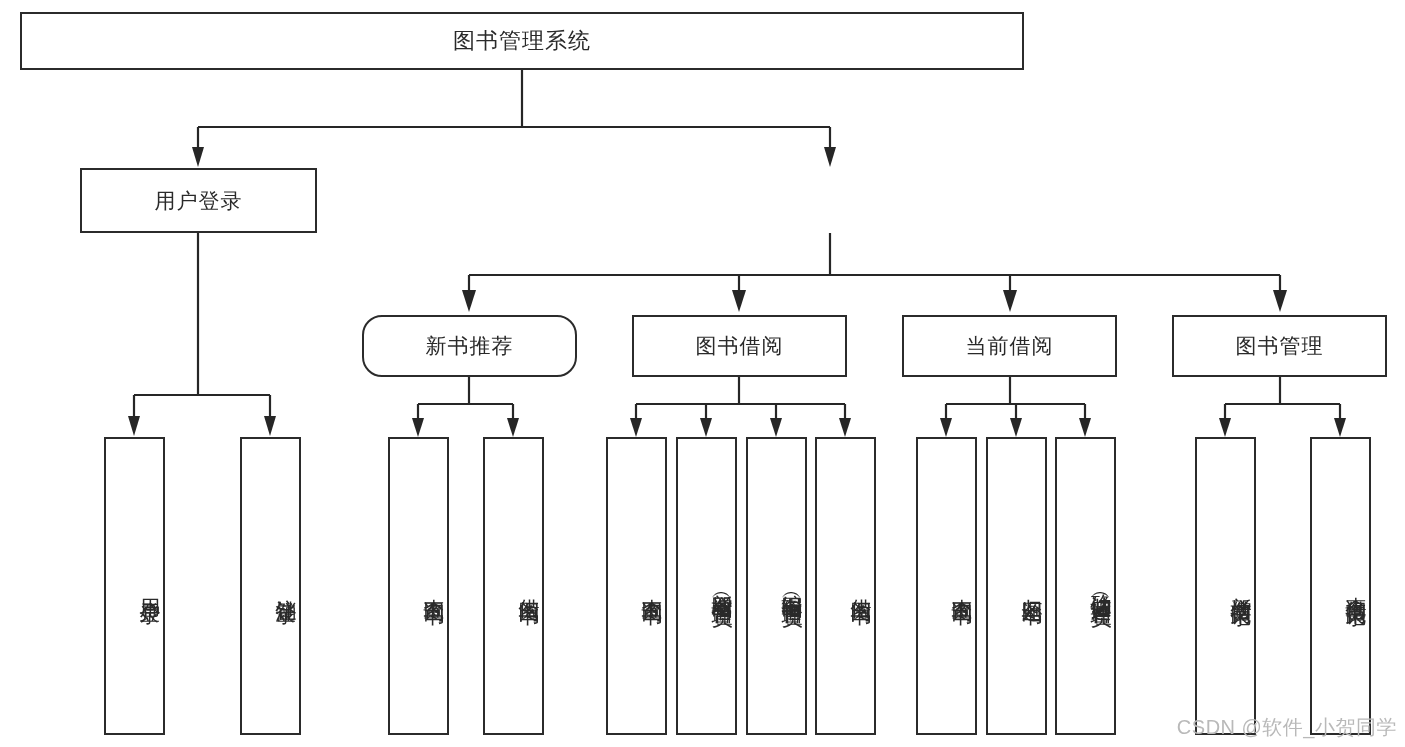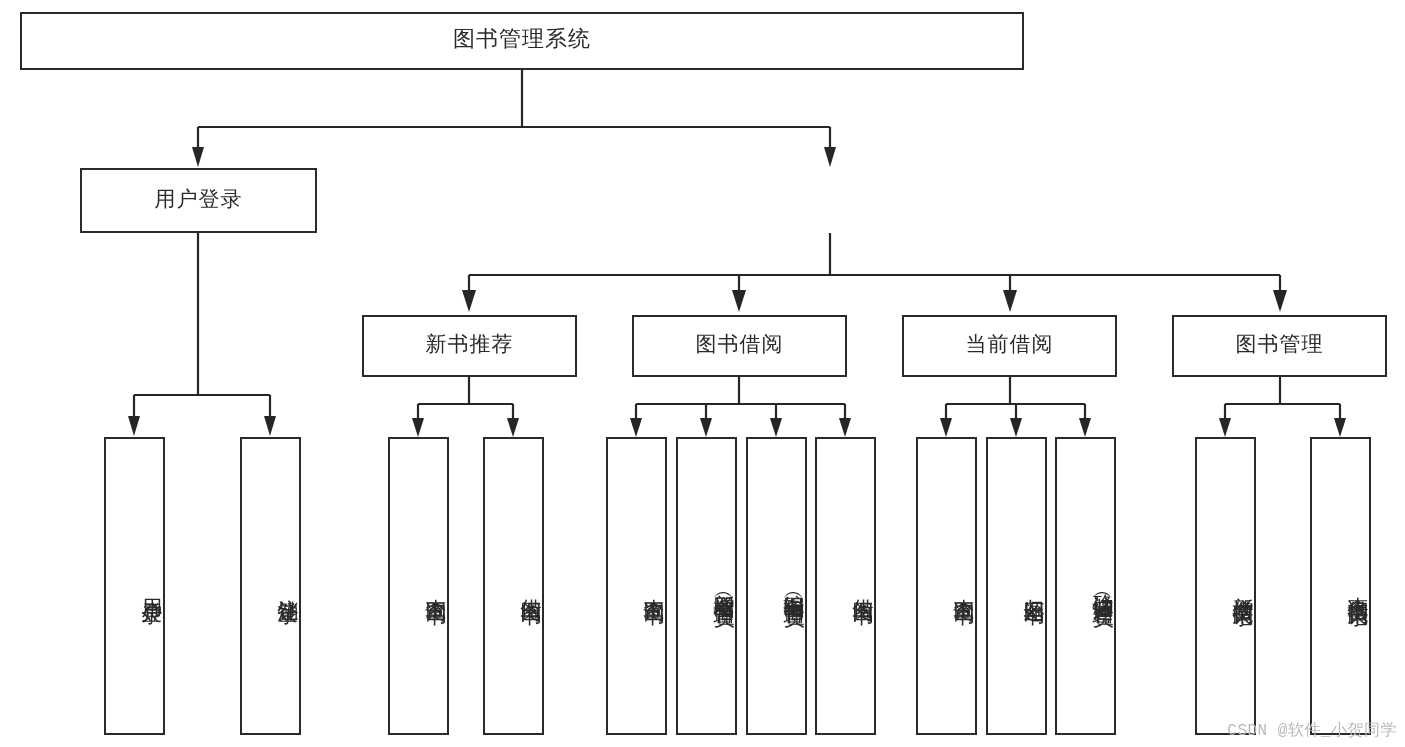--- a/index.html
+++ b/index.html
@@ -10,21 +10,20 @@
   }
   body {
     font-family: "Liberation Sans", "DejaVu Sans", sans-serif;
   }
   #diagram-root {
     position: relative;
     width: 1405px;
     height: 747px;
     background: #ffffff;
     overflow: hidden;
-    font-family: Liberation Mono, monospace;
   }
   
   #connectors {
     position: absolute;
     left: 0;
     top: 0;
     width: 1405px;
     height: 747px;
     pointer-events: none;
   }
@@ -73,21 +72,21 @@
   .node.vertical .vlabel {
     writing-mode: vertical-rl;
     text-orientation: upright;
     display: block;
   }
   
   #watermark {
     position: absolute;
     right: 8px;
     bottom: 6px;
-    font-size: 16px;
+    font-size: 20px;
     color: #b9b9b9;
     letter-spacing: 0.5px;
     z-index: 5;
     user-select: none;
     white-space: nowrap;
   }
 </style>
 </head>
 <body>
 
@@ -159,21 +158,21 @@
   </svg>
 
   <div class="node horizontal root" style="left:20px; top:12px; width:1004px; height:58px;">
     <span>图书管理系统</span>
   </div>
 
   <div class="node horizontal" style="left:80px; top:168px; width:237px; height:65px;">
     <span>用户登录</span>
   </div>
 
-  <div class="node horizontal" style="left:362px; top:315px; width:215px; height:62px;">
+  <div class="node horizontal" style="left:362px; top:315px; width:215px; height:62px;border-radius:20px;">
     <span>新书推荐</span>
   </div>
   <div class="node horizontal" style="left:632px; top:315px; width:215px; height:62px;">
     <span>图书借阅</span>
   </div>
   <div class="node horizontal" style="left:902px; top:315px; width:215px; height:62px;">
     <span>当前借阅</span>
   </div>
   <div class="node horizontal" style="left:1172px; top:315px; width:215px; height:62px;">
     <span>图书管理</span>

